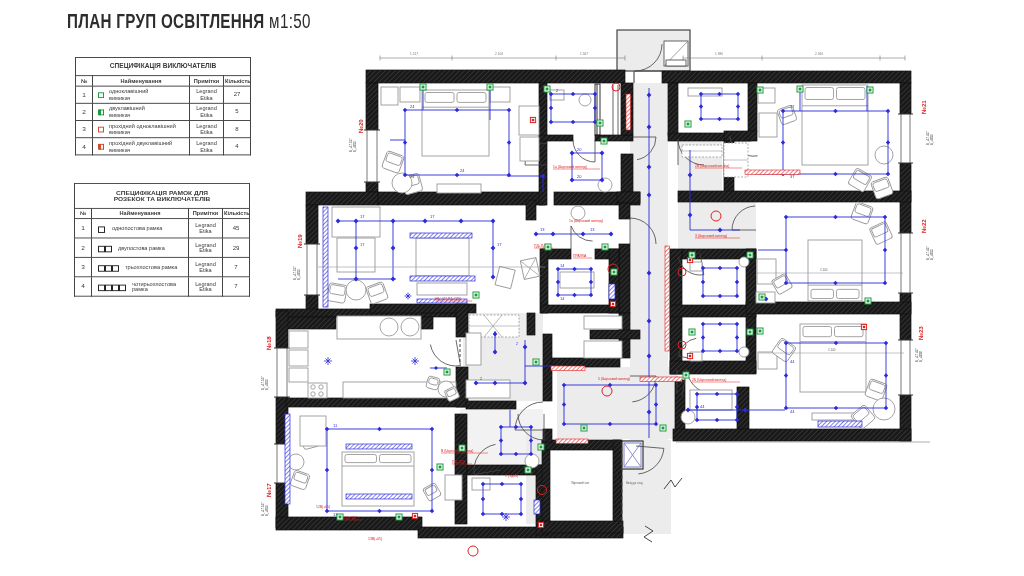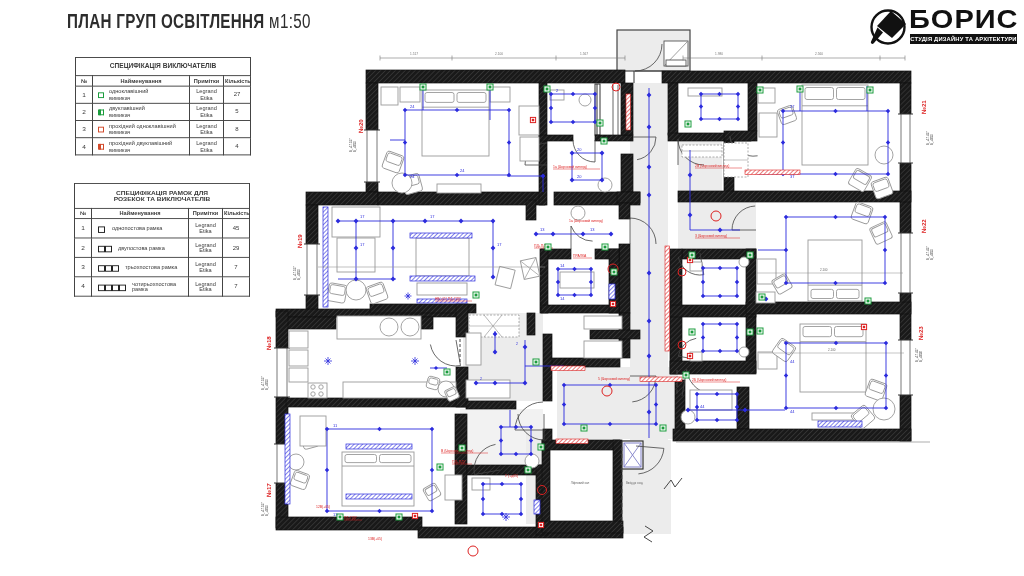--- a/index.html
+++ b/index.html
@@ -95,32 +95,20 @@
         </tr>
   <tr style="height:21px;">
           <td style="text-align:center;font-size:6.5px;">4</td>
           <td style="position:relative;padding-left:40px;"><span style="position:absolute;left:6px;top:8px;width:5px;height:5px;border:1.3px solid #222;"></span><span style="position:absolute;left:13px;top:8px;width:5px;height:5px;border:1.3px solid #222;"></span><span style="position:absolute;left:20px;top:8px;width:5px;height:5px;border:1.3px solid #222;"></span><span style="position:absolute;left:27px;top:8px;width:5px;height:5px;border:1.3px solid #222;"></span>чотирьохпостова<br>рамка</td>
           <td style="text-align:center;">Legrand<br>Etika</td>
           <td style="text-align:center;font-size:6px;">7</td>
         </tr>
 </tbody>
     </table>
 
-<div class="abs" style="left:868px;top:6px;width:152px;height:40px;">
-
-  <svg width="152" height="40" viewBox="0 0 152 40" style="position:absolute;left:0;top:0;">
-    <circle cx="20" cy="21" r="16.5" fill="none" stroke="#111" stroke-width="2.4"></circle>
-    <path d="M23 5 L38 18 L24 32 L9 20 Z" fill="#111"></path>
-    <path d="M9.5 21.5 L15 26.5 L6 37 C4 39.2 1.8 37 3.4 34.8 Z" fill="#111"></path>
-  </svg>
-
-  <div class="abs" style="left:41px;top:-3px;font-size:29px;font-weight:bold;color:#111;letter-spacing:1px;transform:scaleY(0.92);">БОРИС</div>
-
-  <div class="abs" style="left:42px;top:28px;width:107px;height:10px;background:#111;color:#fff;font-size:5.8px;font-weight:bold;text-align:center;line-height:10.5px;letter-spacing:0.2px;">СТУДІЯ ДИЗАЙНУ ТА АРХІТЕКТУРИ</div>
-</div>
 
 <svg class="abs" style="left:0;top:0;" width="1024" height="576" viewBox="0 0 1024 576">
 <defs>
   <pattern id="hatch" width="3.5" height="3.5" patternUnits="userSpaceOnUse" patternTransform="rotate(45)">
     <rect width="3.5" height="3.5" fill="#191919"></rect>
     <line x1="0" y1="0" x2="0" y2="3.5" stroke="#4e4e4e" stroke-width="0.9"></line>
   </pattern>
   <pattern id="redstripe" width="3" height="3" patternUnits="userSpaceOnUse" patternTransform="rotate(45)">
     <rect width="3" height="3" fill="#fff"></rect>
     <line x1="0" y1="0" x2="0" y2="3" stroke="#d22" stroke-width="1.2"></line>

